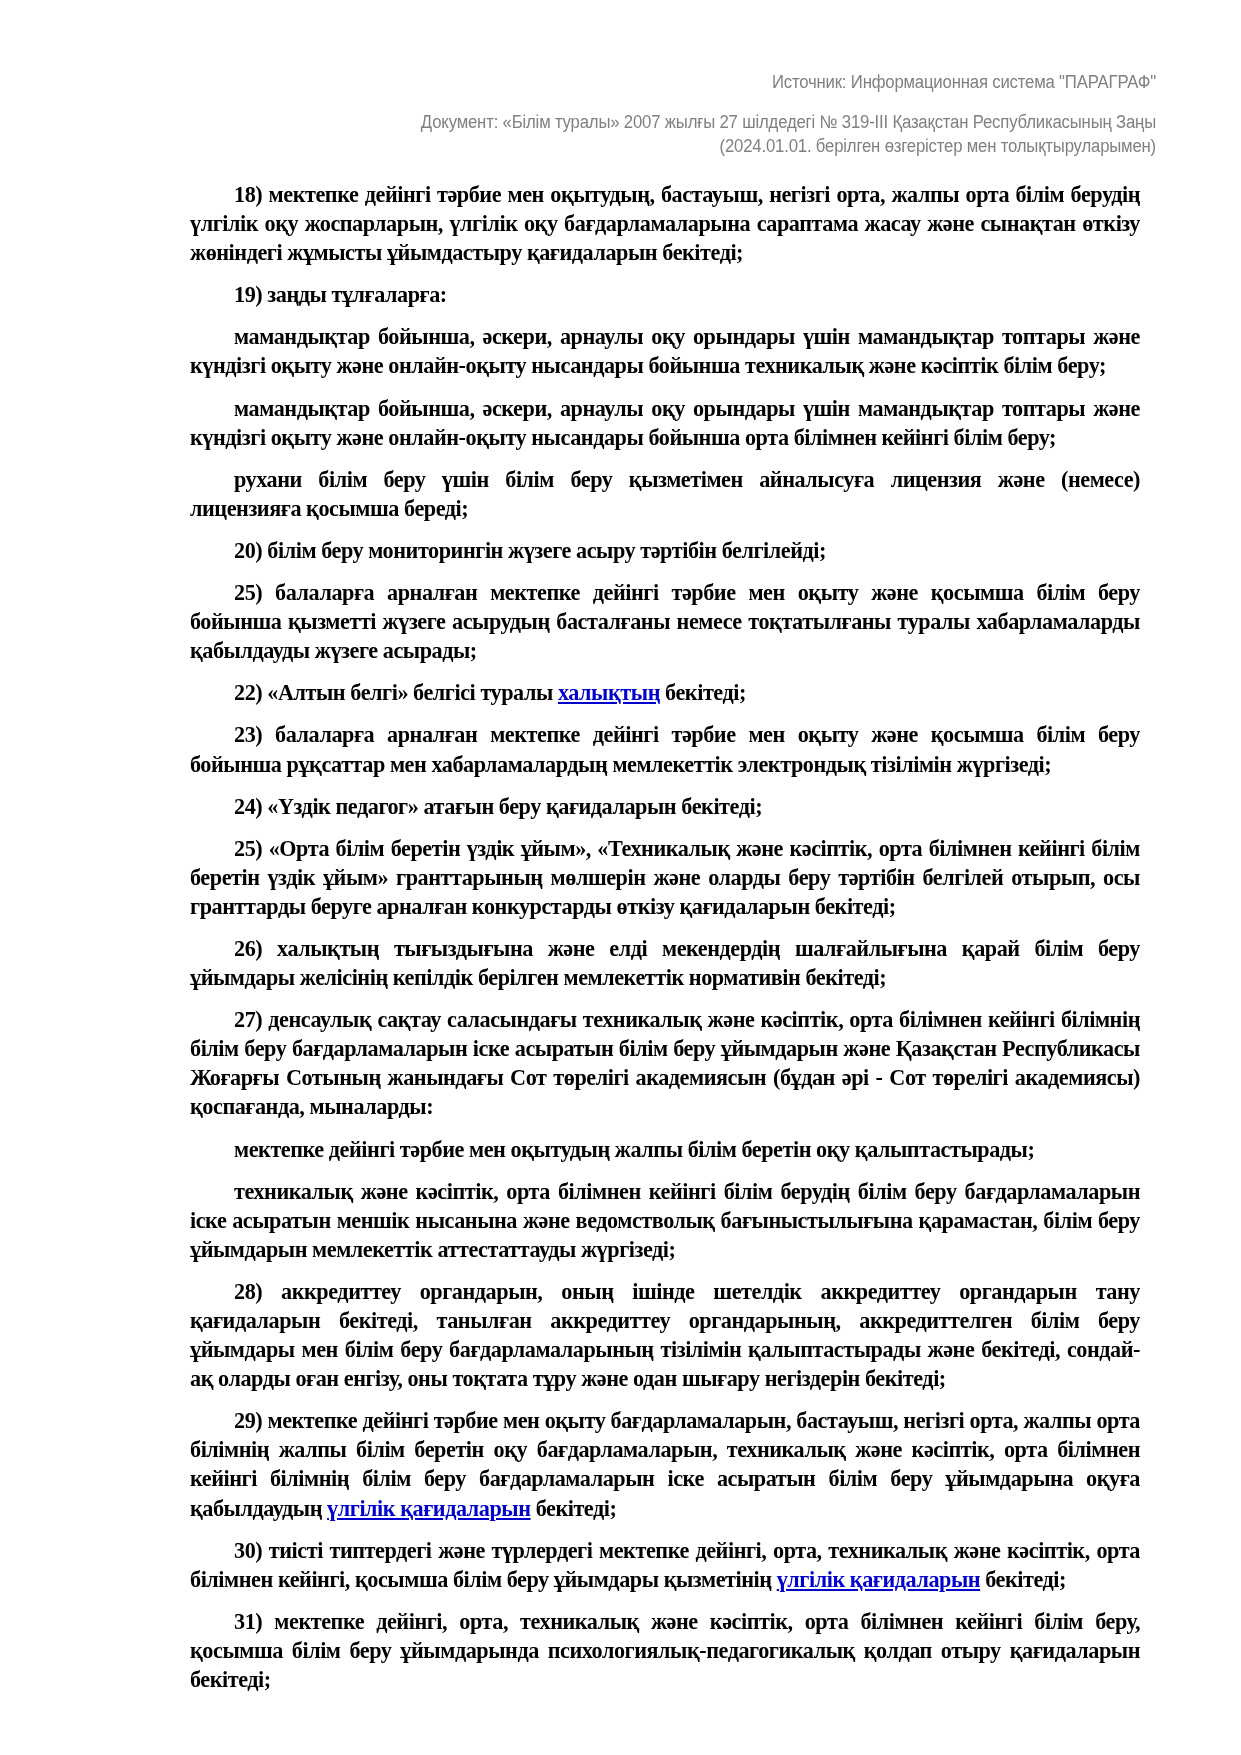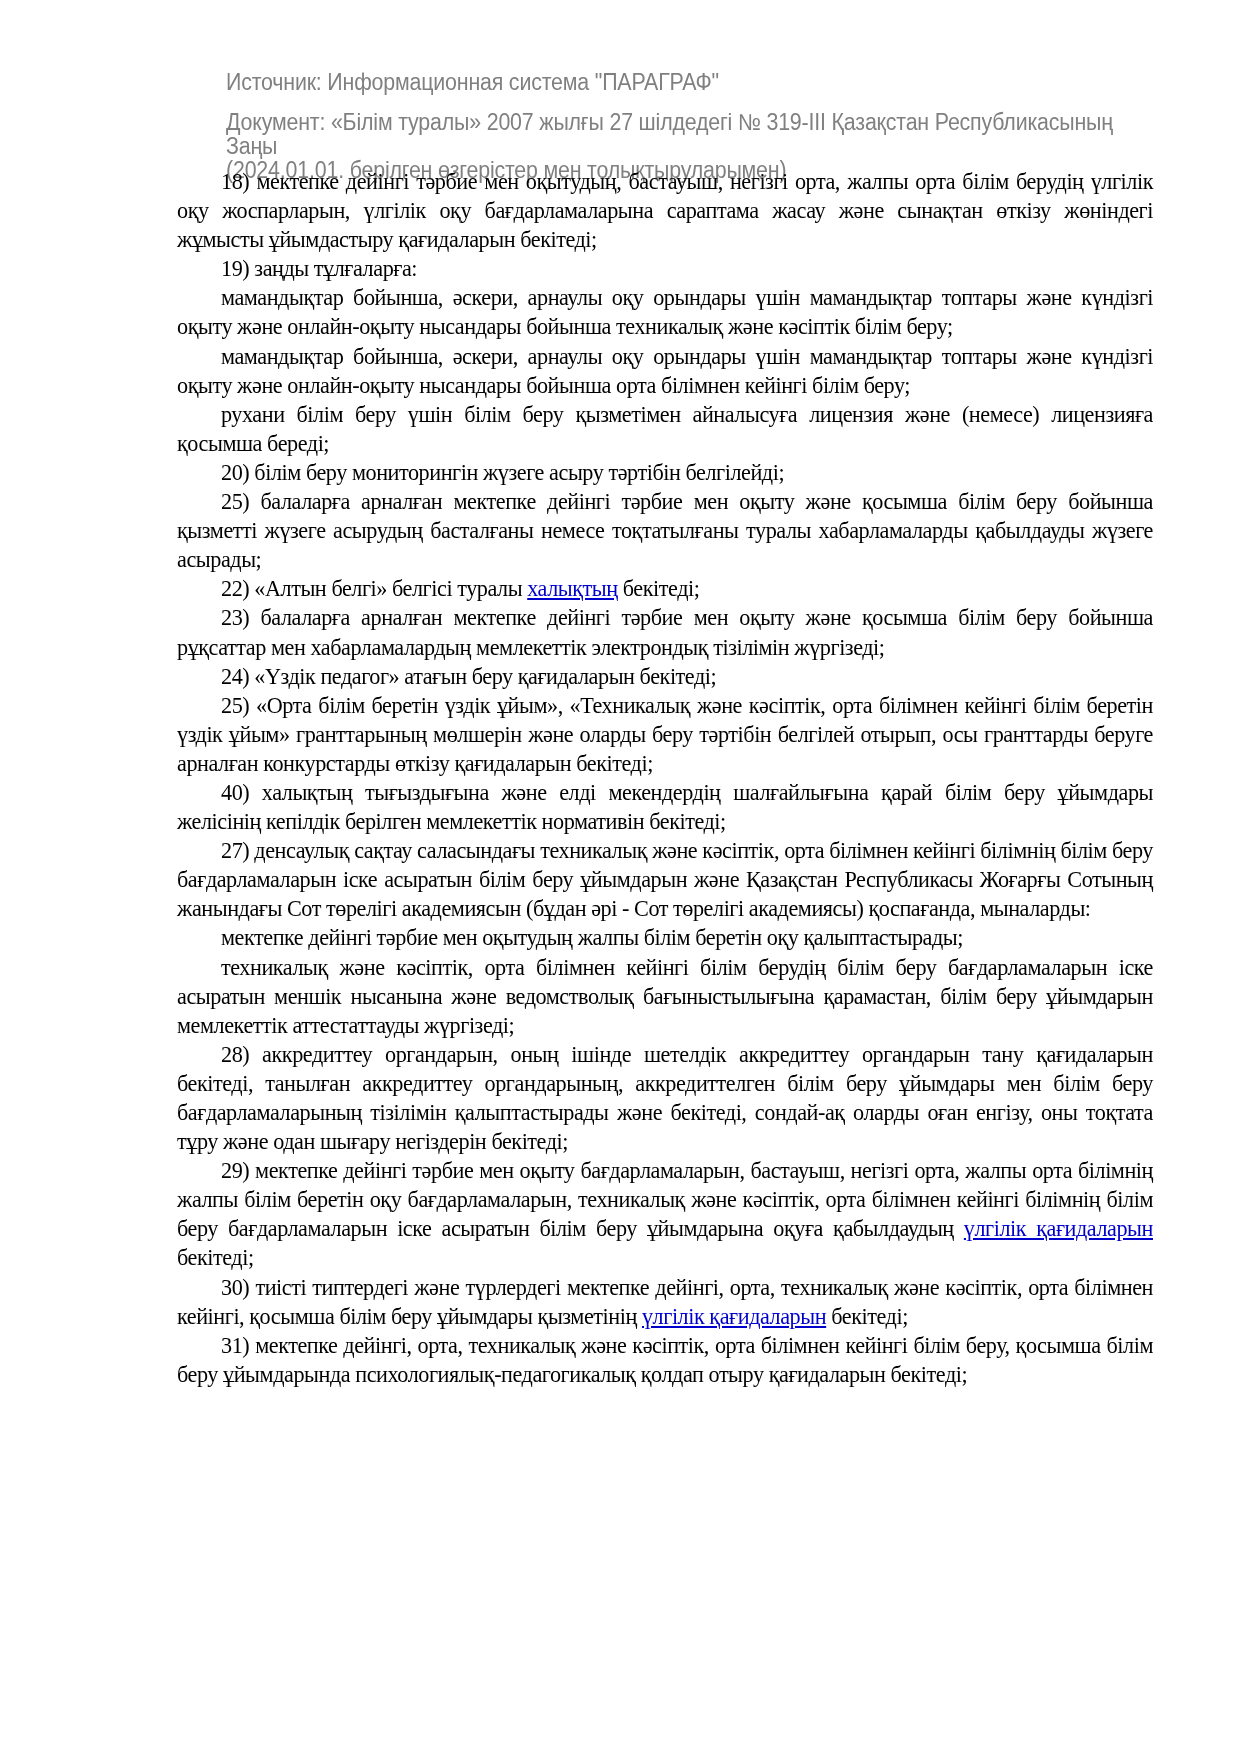--- a/index.html
+++ b/index.html
@@ -1,31 +1,31 @@
 <!DOCTYPE html>
 <html><head>
 <meta charset="utf-8">
 <style>
   html, body { margin: 0; padding: 0; background: #ffffff; }
   body { width: 1241px; height: 1755px; position: relative; overflow: hidden; }
   .page { position: absolute; left: 0; top: 0; width: 1241px; height: 1755px; background: #fff; }
   .header {
     position: absolute; right: 85px; top: 70px; width: 1000px;
-    text-align: left; color: #808080;
-    font-family: "Liberation Sans", sans-serif; font-size: 23px;
+    text-align: right; color: #808080;
+    font-family: "Liberation Sans", sans-serif; font-size: 18px;
     letter-spacing: -0.2px;
   }
   .header .src { line-height: 24px; margin-bottom: 16px; transform: scaleX(0.93); transform-origin: right; }
   .header .doc { line-height: 24px; transform: scaleX(0.93); transform-origin: right; }
   .body {
     position: absolute; left: 177px; top: 167px; width: 976px;
     font-family: "Liberation Serif", serif; font-size: 22.2px; line-height: 29.1px;
     color: #000; letter-spacing: -0.45px;
   }
-  .p { text-indent: 44px; text-align: justify; margin: 0; }
+  .p { text-indent: 44px; text-align: justify; margin: 13px; font-weight: bold; }
   a.link { color: #0000cc; text-decoration: underline; }
 </style>
 </head>
 <body>
 
 <div class="page">
   <div class="header">
     <div class="src">Источник: Информационная система "ПАРАГРАФ"</div>
     <div class="doc">Документ: «Білім туралы» 2007 жылғы 27 шілдедегі № 319-III Қазақстан Республикасының Заңы</div>
     <div class="doc">(2024.01.01. берілген өзгерістер мен толықтыруларымен)</div>
@@ -36,21 +36,21 @@
     <p class="p">19) заңды тұлғаларға:</p>
     <p class="p">мамандықтар бойынша, әскери, арнаулы оқу орындары үшін мамандықтар топтары және күндізгі оқыту және онлайн-оқыту нысандары бойынша техникалық және кәсіптік білім беру;</p>
     <p class="p">мамандықтар бойынша, әскери, арнаулы оқу орындары үшін мамандықтар топтары және күндізгі оқыту және онлайн-оқыту нысандары бойынша орта білімнен кейінгі білім беру;</p>
     <p class="p">рухани білім беру үшін білім беру қызметімен айналысуға лицензия және (немесе) лицензияға қосымша береді;</p>
     <p class="p">20) білім беру мониторингін жүзеге асыру тәртібін белгілейді;</p>
     <p class="p">25) балаларға арналған мектепке дейінгі тәрбие мен оқыту және қосымша білім беру бойынша қызметті жүзеге асырудың басталғаны немесе тоқтатылғаны туралы хабарламаларды қабылдауды жүзеге асырады;</p>
     <p class="p"><span>22) «Алтын белгі» белгісі туралы </span><a class="link" href="#">халықтың</a><span> бекітеді;</span></p>
     <p class="p">23) балаларға арналған мектепке дейінгі тәрбие мен оқыту және қосымша білім беру бойынша рұқсаттар мен хабарламалардың мемлекеттік электрондық тізілімін жүргізеді;</p>
     <p class="p">24) «Үздік педагог» атағын беру қағидаларын бекітеді;</p>
     <p class="p">25) «Орта білім беретін үздік ұйым», «Техникалық және кәсіптік, орта білімнен кейінгі білім беретін үздік ұйым» гранттарының мөлшерін және оларды беру тәртібін белгілей отырып, осы гранттарды беруге арналған конкурстарды өткізу қағидаларын бекітеді;</p>
-    <p class="p">40) халықтың тығыздығына және елді мекендердің шалғайлығына қарай білім беру ұйымдары желісінің кепілдік берілген мемлекеттік нормативін бекітеді;</p>
+    <p class="p">26) халықтың тығыздығына және елді мекендердің шалғайлығына қарай білім беру ұйымдары желісінің кепілдік берілген мемлекеттік нормативін бекітеді;</p>
     <p class="p">27) денсаулық сақтау саласындағы техникалық және кәсіптік, орта білімнен кейінгі білімнің білім беру бағдарламаларын іске асыратын білім беру ұйымдарын және Қазақстан Республикасы Жоғарғы Сотының жанындағы Сот төрелігі академиясын (бұдан әрі - Сот төрелігі академиясы) қоспағанда, мыналарды:</p>
     <p class="p">мектепке дейінгі тәрбие мен оқытудың жалпы білім беретін оқу қалыптастырады;</p>
     <p class="p">техникалық және кәсіптік, орта білімнен кейінгі білім берудің білім беру бағдарламаларын іске асыратын меншік нысанына және ведомстволық бағыныстылығына қарамастан, білім беру ұйымдарын мемлекеттік аттестаттауды жүргізеді;</p>
     <p class="p">28) аккредиттеу органдарын, оның ішінде шетелдік аккредиттеу органдарын тану қағидаларын бекітеді, танылған аккредиттеу органдарының, аккредиттелген білім беру ұйымдары мен білім беру бағдарламаларының тізілімін қалыптастырады және бекітеді, сондай-ақ оларды оған енгізу, оны тоқтата тұру және одан шығару негіздерін бекітеді;</p>
     <p class="p"><span>29) мектепке дейінгі тәрбие мен оқыту бағдарламаларын, бастауыш, негізгі орта, жалпы орта білімнің жалпы білім беретін оқу бағдарламаларын, техникалық және кәсіптік, орта білімнен кейінгі білімнің білім беру бағдарламаларын іске асыратын білім беру ұйымдарына оқуға қабылдаудың </span><a class="link" href="#">үлгілік қағидаларын</a><span> бекітеді;</span></p>
     <p class="p"><span>30) тиісті типтердегі және түрлердегі мектепке дейінгі, орта, техникалық және кәсіптік, орта білімнен кейінгі, қосымша білім беру ұйымдары қызметінің </span><a class="link" href="#">үлгілік қағидаларын</a><span> бекітеді;</span></p>
     <p class="p">31) мектепке дейінгі, орта, техникалық және кәсіптік, орта білімнен кейінгі білім беру, қосымша білім беру ұйымдарында психологиялық-педагогикалық қолдап отыру қағидаларын бекітеді;</p>
   </div>
 </div>
 

